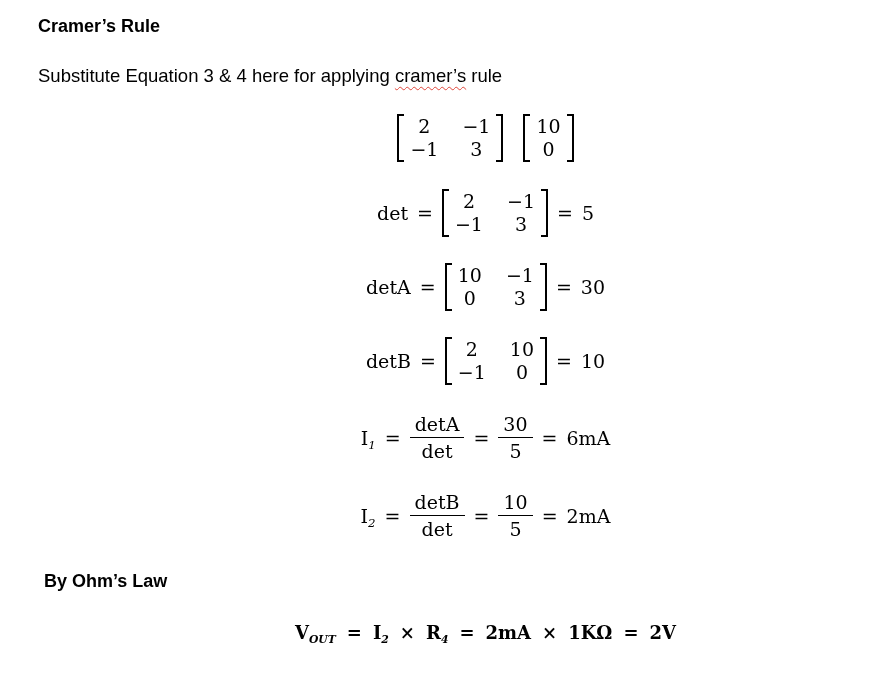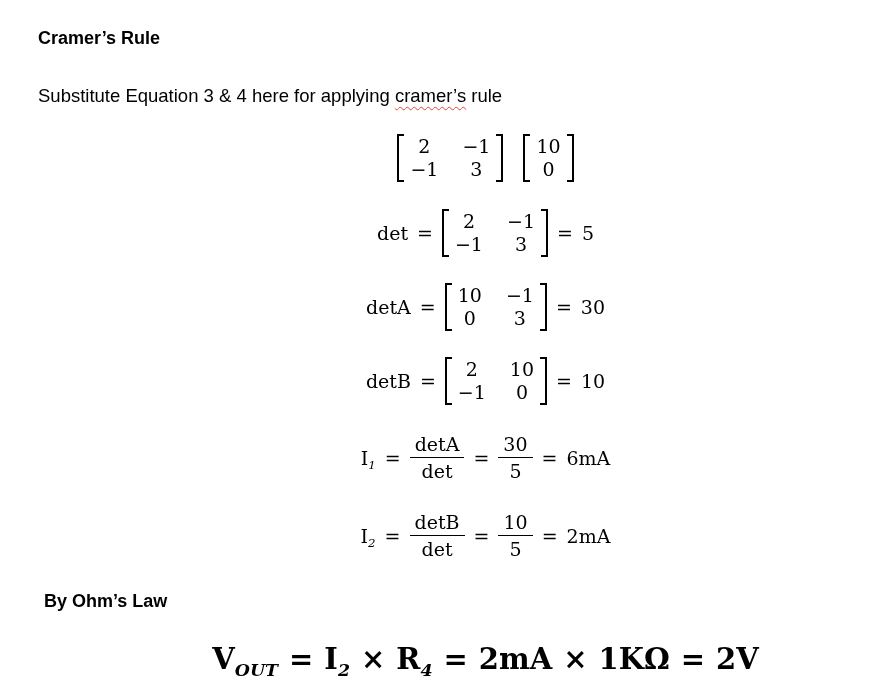--- a/index.html
+++ b/index.html
@@ -2,30 +2,30 @@
 <html><head>
 <meta charset="utf-8">
 <style>
   * { margin:0; padding:0; box-sizing:border-box; }
   html,body { background:#ffffff; }
   body {
     width:871px; height:691px; overflow:hidden;
     font-family:"Liberation Sans", sans-serif;
     color:#000;
   }
-  .page { padding-top:28px; }
+  .page { padding-top:16px; }
 
   
   .h-title {
     margin-left:38px;
     font-size:18px; font-weight:bold;
     font-family:"Liberation Sans", sans-serif;
   }
   .intro {
-    margin:36px 0 0 38px;
+    margin:28px 0 0 38px;
     font-size:18.5px; font-weight:normal;
   }
   .misspelled {
     text-decoration:underline wavy #e0453a;
     text-decoration-thickness:1px;
     text-underline-offset:4px;
   }
   .h-sub {
     margin:30px 0 0 44px;
     font-size:18px; font-weight:bold;
@@ -72,21 +72,21 @@
     font-size:0.62em; font-style:italic;
     vertical-align:-0.35em; line-height:0;
   }
 
   
   .final-eq {
     margin-top:30px;
     display:flex; justify-content:center; align-items:baseline;
     gap:11px;
     font-family:"DejaVu Serif", serif;
-    font-size:29px; font-weight:bold;
+    font-size:18px; font-weight:bold;
   }
   .final-eq .tok { display:inline-block; }
   .final-eq sub.msub { font-size:0.60em; vertical-align:-0.38em; }
   .nowrap { white-space:nowrap; }
 </style>
 </head>
 <body>
 
 <div class="page">
 

